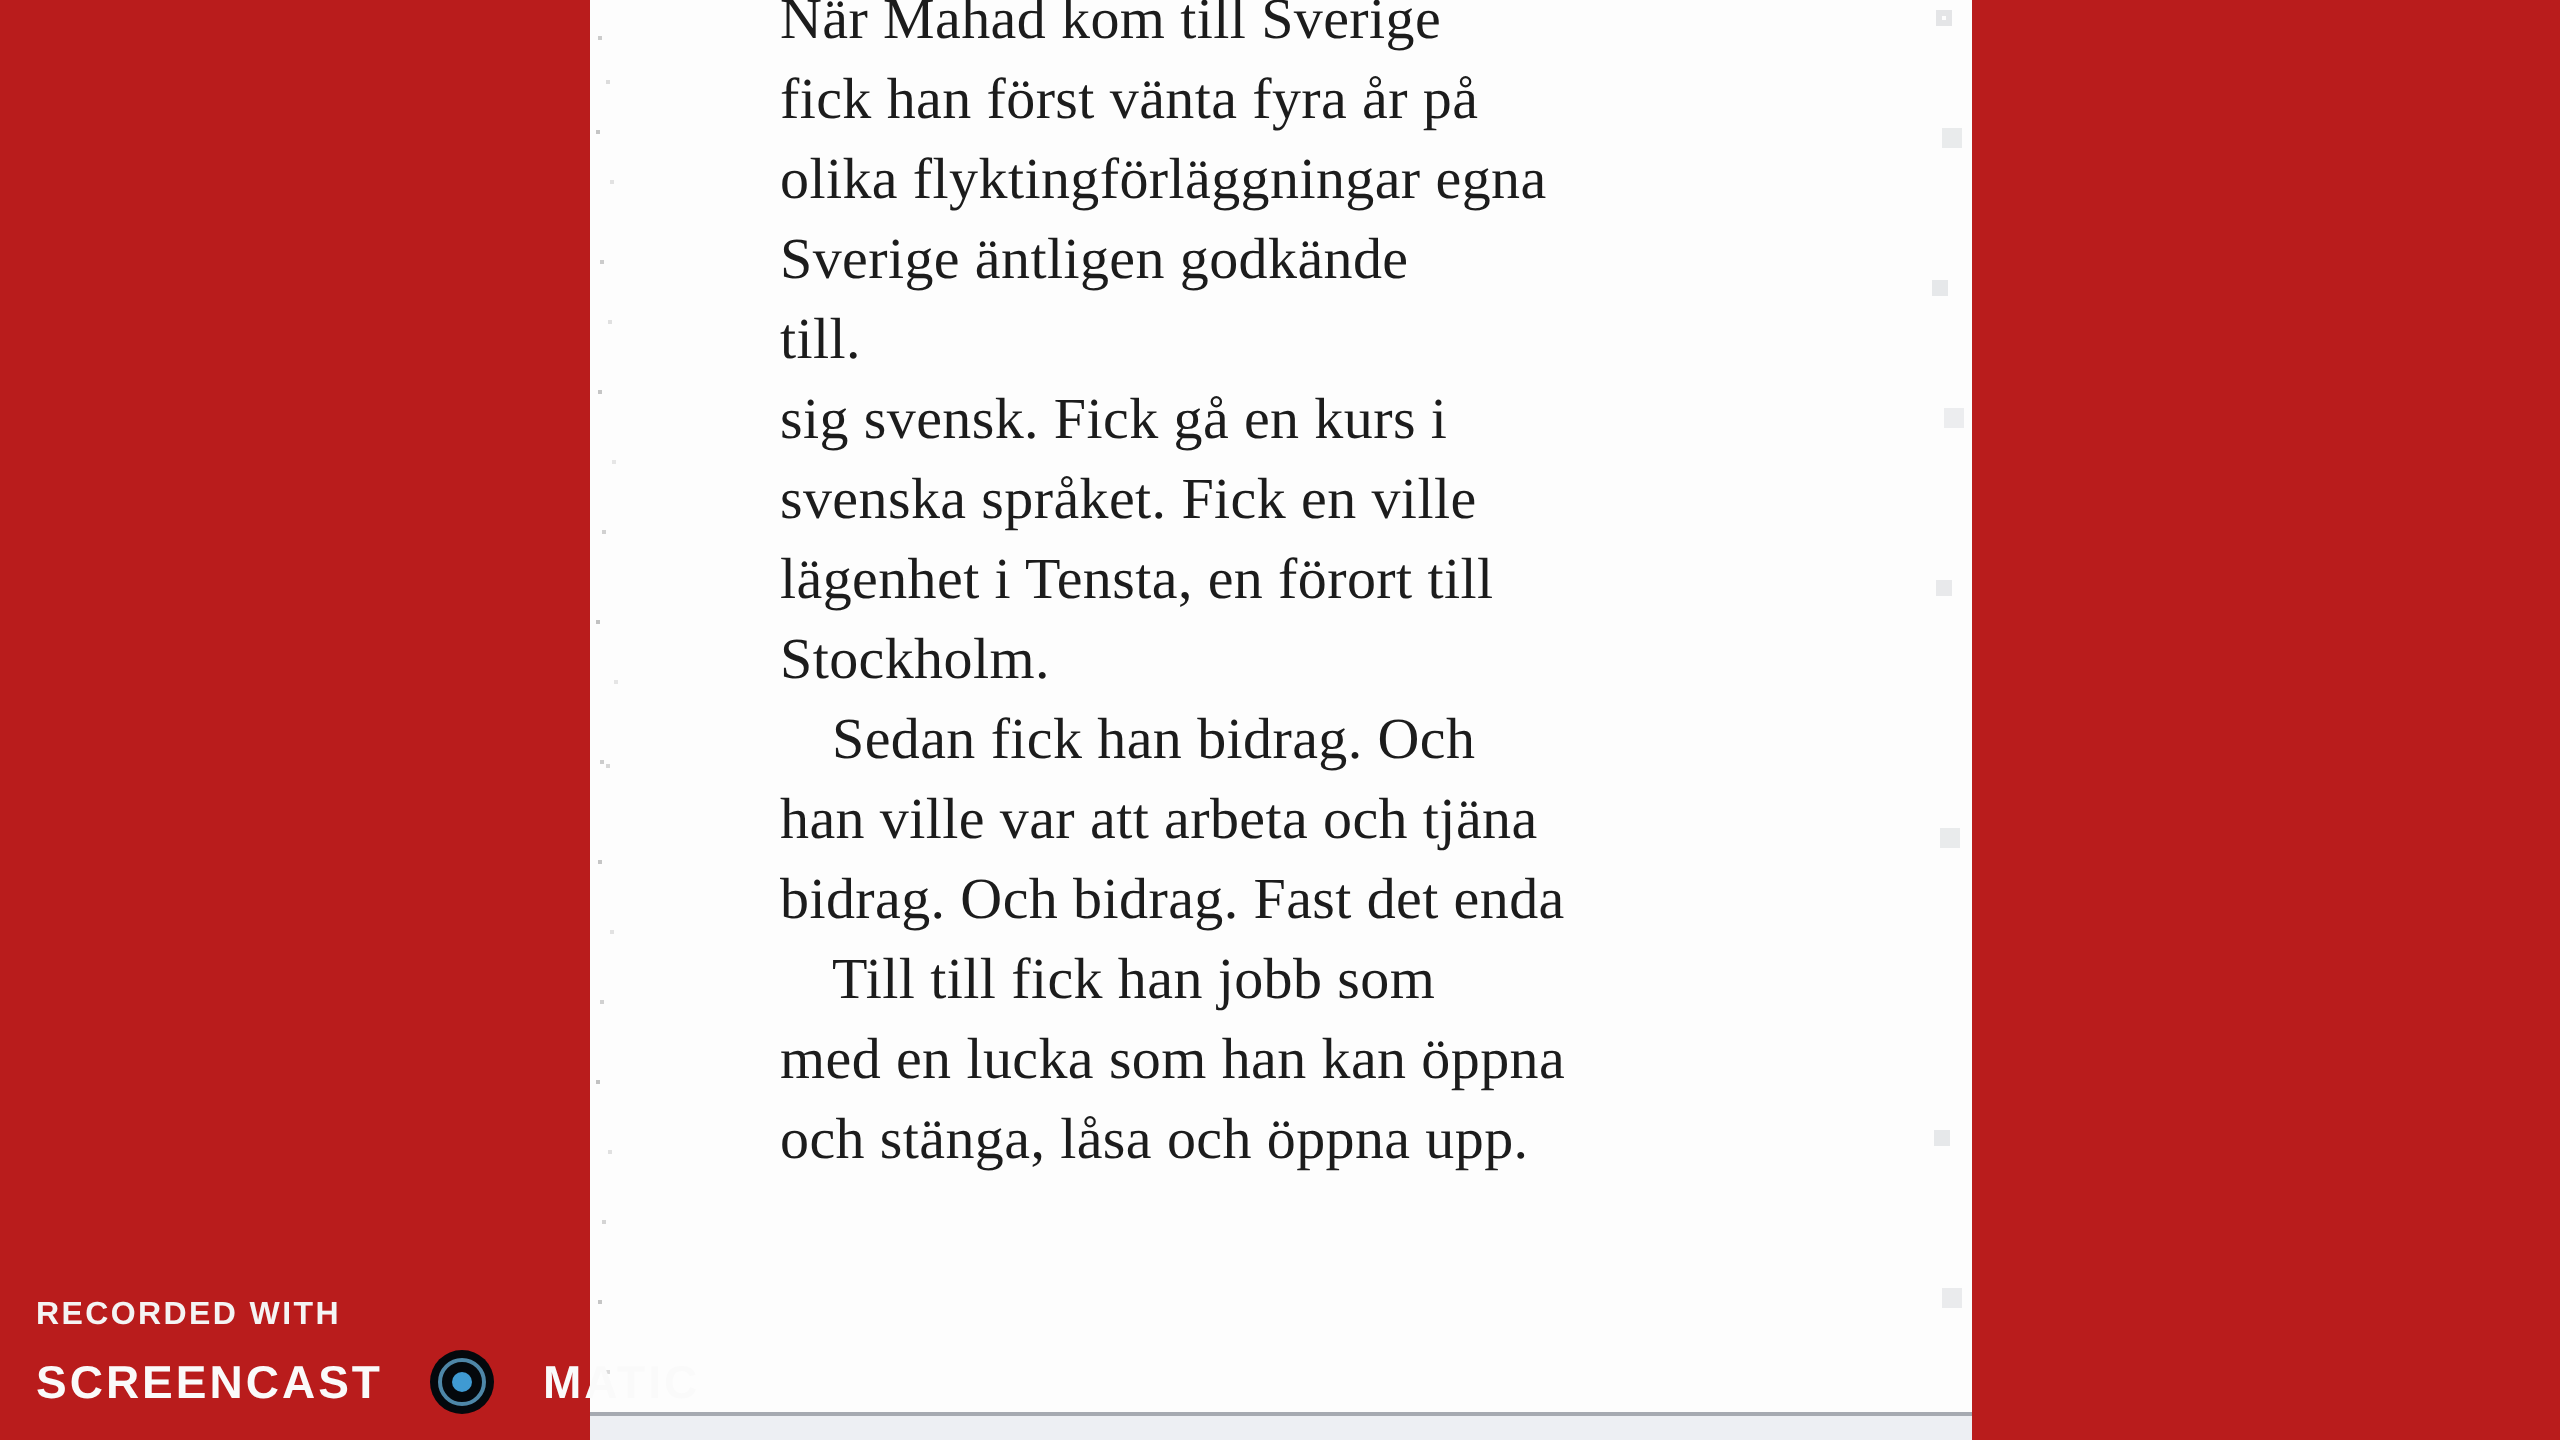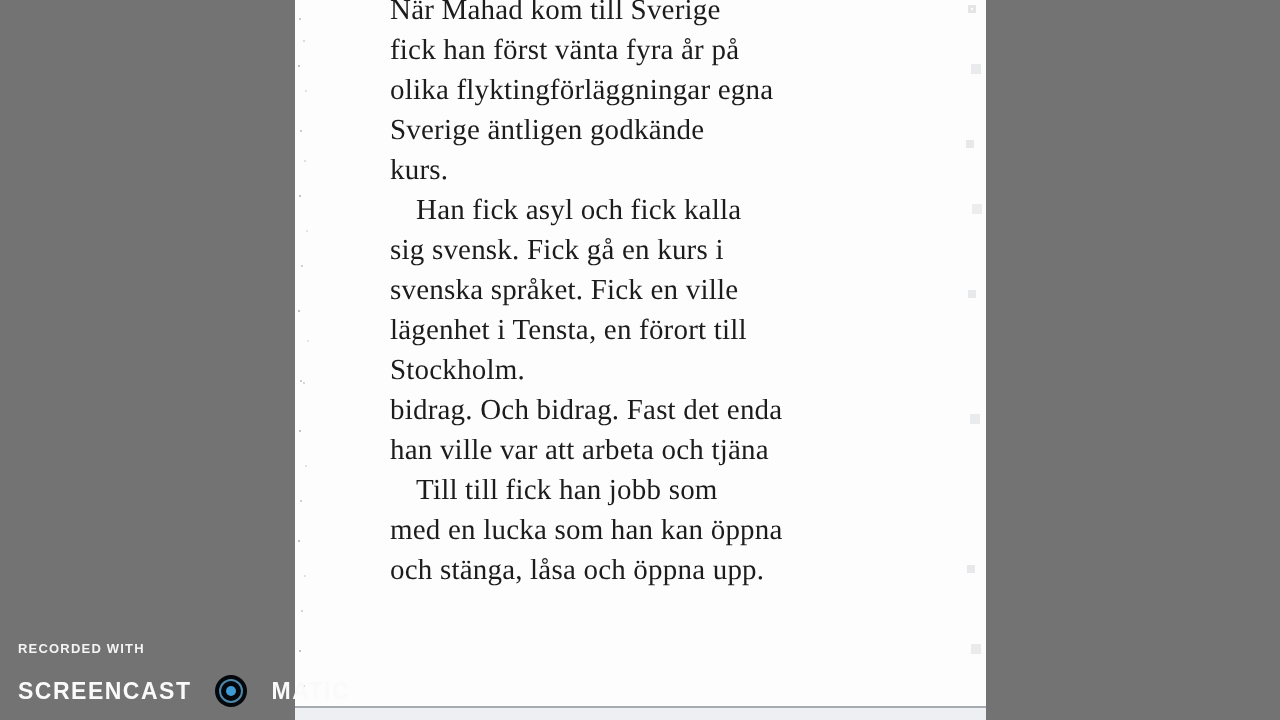--- a/index.html
+++ b/index.html
@@ -3,21 +3,21 @@
 <meta charset="utf-8">
 <style>
   * { margin: 0; padding: 0; box-sizing: border-box; }
   html, body { width: 1280px; height: 720px; overflow: hidden; }
   body { background: #000; position: relative; }
 
   .stage {
     position: absolute;
     left: 0; top: 0;
     width: 1280px; height: 720px;
-    background: #737373;
+    background: #b91c1c;
   }
 
   
   .page {
     position: absolute;
     left: 295px; top: 0;
     width: 691px; height: 706px;
     background: #fdfdfd;
     overflow: hidden;
   }
@@ -70,24 +70,24 @@
   }
 
   
   .watermark {
     position: absolute;
     left: 18px; bottom: 13px;
     color: #fff;
     font-family: "Liberation Sans", "DejaVu Sans", sans-serif;
   }
   .wm-line1 {
-    font-size: 13px;
+    font-size: 16px;
     font-weight: bold;
     letter-spacing: 1.2px;
-    margin-bottom: 19px;
+    margin-bottom: 8px;
     color: #f4f4f4;
   }
   .wm-line2 {
     display: flex;
     align-items: center;
     gap: 24px;
   }
   .wm-brand {
     font-size: 23px;
     font-weight: bold;
@@ -121,28 +121,28 @@
 <body>
 
 <div class="stage">
 
   <div class="page">
     <div class="text-column">
       <div class="line">När Mahad kom till Sverige</div>
       <div class="line">fick han först vänta fyra år på</div>
       <div class="line">olika flyktingförläggningar egna</div>
       <div class="line">Sverige äntligen godkände</div>
-      <div class="line">kurs.</div>
-      <div class="line indent">Han fick asyl och fick kalla</div>
+      <div class="line">till.</div>
       <div class="line">sig svensk. Fick gå en kurs i</div>
       <div class="line">svenska språket. Fick en ville</div>
       <div class="line">lägenhet i Tensta, en förort till</div>
       <div class="line">Stockholm.</div>
+      <div class="line indent">Sedan fick han bidrag. Och</div>
+      <div class="line">han ville var att arbeta och tjäna</div>
       <div class="line">bidrag. Och bidrag. Fast det enda</div>
-      <div class="line">han ville var att arbeta och tjäna</div>
       <div class="line indent">Till till fick han jobb som</div>
       <div class="line">med en lucka som han kan öppna</div>
       <div class="line">och stänga, låsa och öppna upp.</div>
     </div>
     <div class="noise noise-left"></div>
     <div class="noise noise-right"></div>
   </div>
 
   <div class="footer-strip"></div>
 

